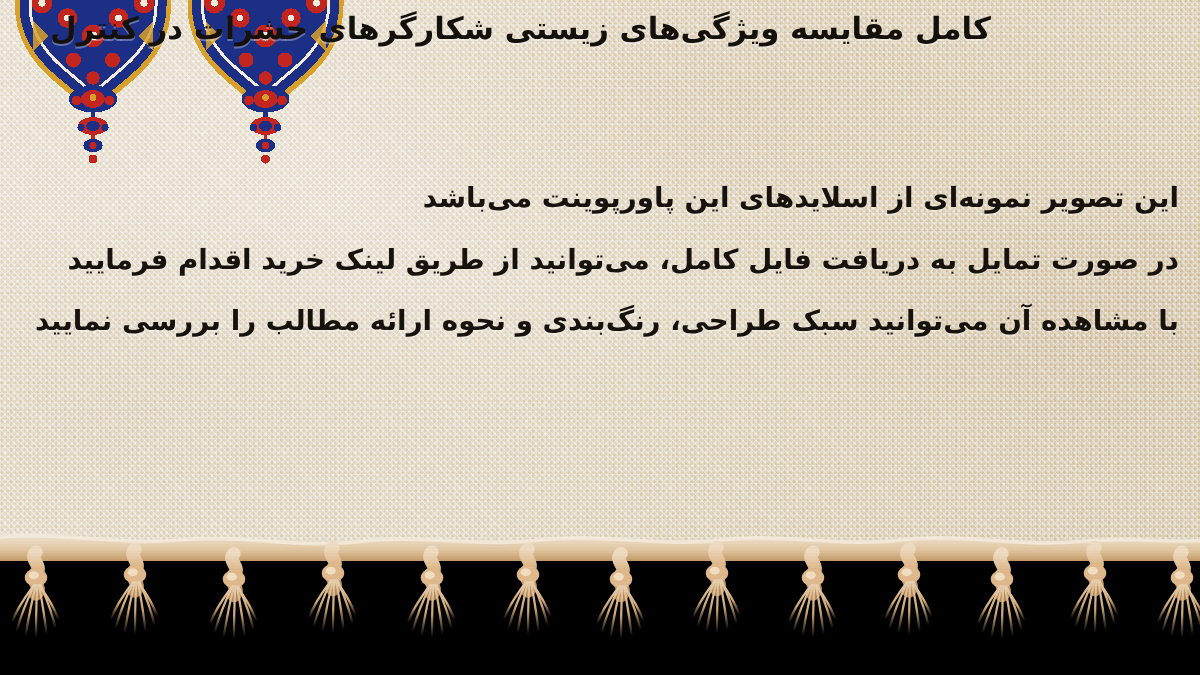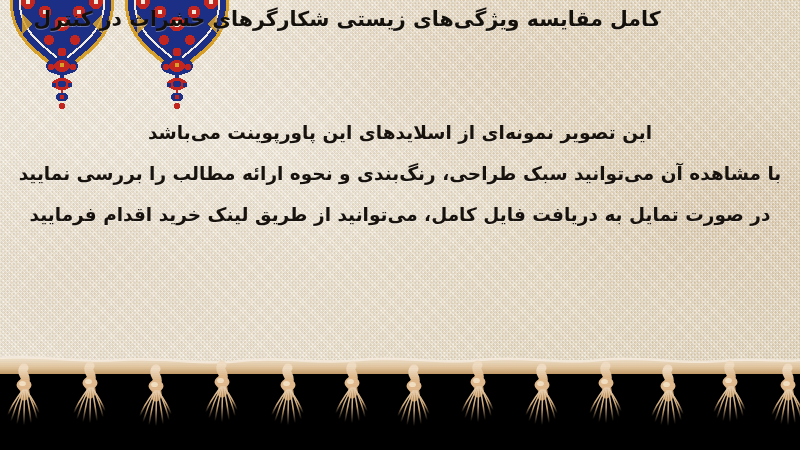--- a/index.html
+++ b/index.html
@@ -103,21 +103,20 @@
   }
   .title-line.t1 { padding-right: 110px; }
   .title-line.t2 { padding-right: 110px; }
 
   .body-block {
     position: absolute;
     top: 112px;
     right: 14px;
     width: 772px;
     color: #17120d;
-    text-align: center;
   }
   .body-line {
     font-size: 18.5px;
     font-weight: 600;
     line-height: 2.22;
     white-space: nowrap;
     direction: rtl;
     text-shadow: 0 1px 0 rgba(255,255,255,0.30);
   }
 
@@ -245,22 +244,22 @@
   </div>
 
   <div class="text-layer">
 
     <div class="title-block">
       <div class="title-line t1">کامل مقایسه ویژگی‌های زیستی شکارگرهای حشرات در کنترل</div>
     </div>
 
     <div class="body-block">
       <div class="body-line">این تصویر نمونه‌ای از اسلایدهای این پاورپوینت می‌باشد</div>
+      <div class="body-line">در صورت تمایل به دریافت فایل کامل، می‌توانید از طریق لینک خرید اقدام فرمایید</div>
       <div class="body-line">با مشاهده آن می‌توانید سبک طراحی، رنگ‌بندی و نحوه ارائه مطالب را بررسی نمایید</div>
-      <div class="body-line">در صورت تمایل به دریافت فایل کامل، می‌توانید از طریق لینک خرید اقدام فرمایید</div>
     </div>
 
   </div>
 
   <div class="black-band"></div>
   <div class="band-edge"></div>
 
   <div class="fringe">
     <svg width="800" height="98" viewBox="0 0 800 98" xmlns="http://www.w3.org/2000/svg">
       <defs>

